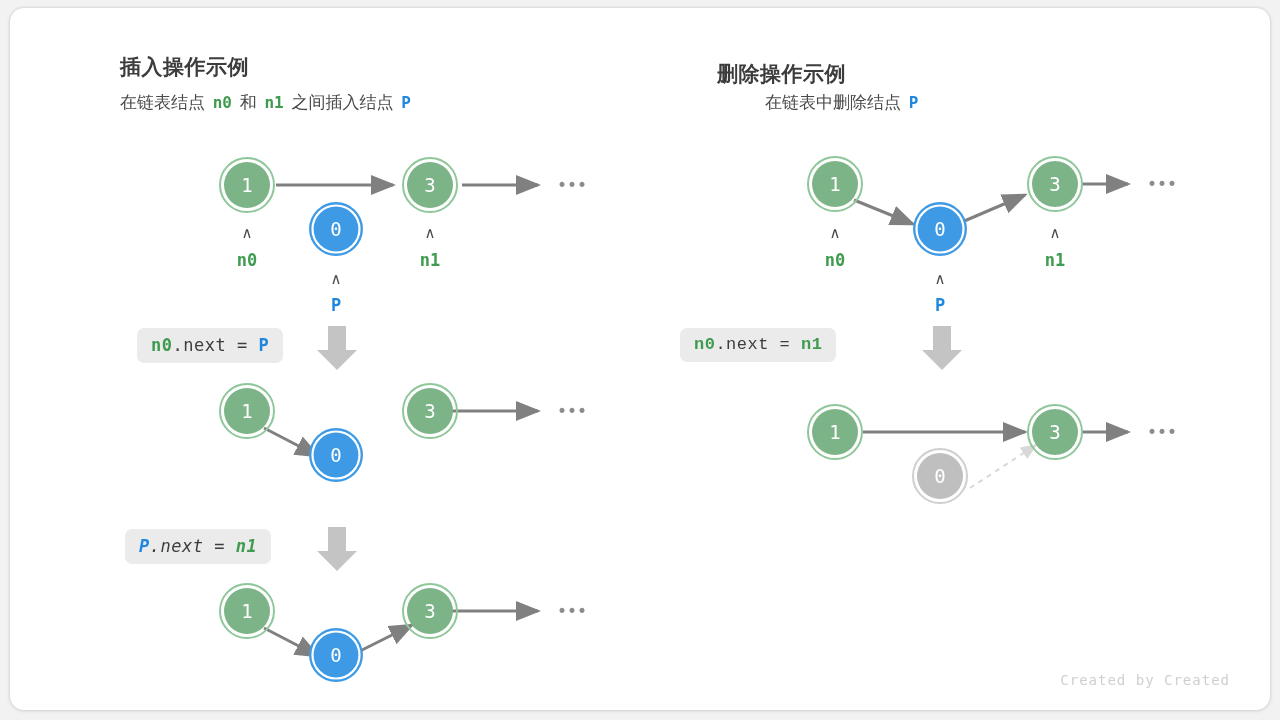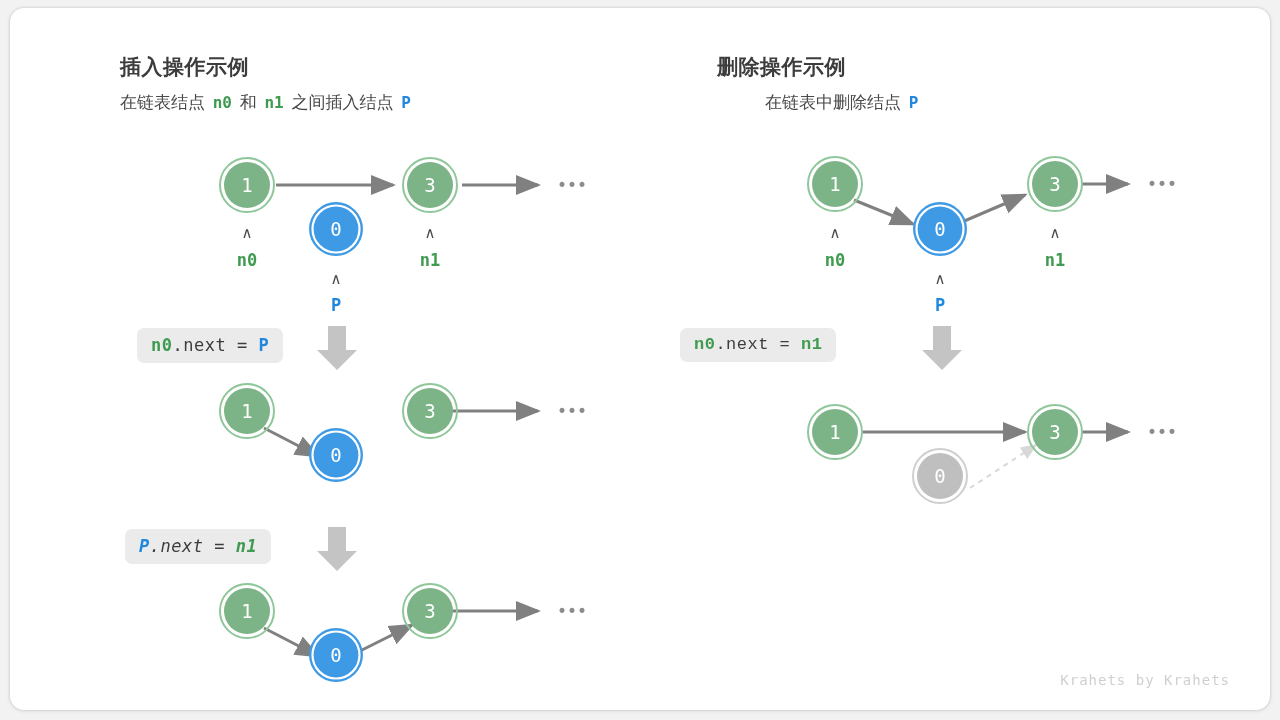--- a/index.html
+++ b/index.html
@@ -198,21 +198,21 @@
         <text class="nodeval" x="146" y="82">0</text>
       </g>
       <g>
         <circle cx="240" cy="38" r="27" fill="none" stroke="#8fc79b" stroke-width="2"></circle>
         <circle cx="240" cy="38" r="23" fill="#7cb387"></circle>
         <text class="nodeval" x="240" y="38">3</text>
       </g>
       <text x="382" y="44" text-anchor="middle" fill="#8c8c8c" font-size="17" font-family="'DejaVu Sans',sans-serif">•••</text>
     </svg>
 
-    <div class="panel-title" style="left:707px; top:45px;">删除操作示例</div>
+    <div class="panel-title" style="left:707px; top:52px;">删除操作示例</div>
 
     <div class="panel-sub" style="left:707px; top:83px;margin-left:48px;">
       <span>在链表中删除结点</span>
       <span class="mono b">P</span>
     </div>
 
     <svg class="canvas" style="left:770px; top:130px;" width="420" height="190">
       <line x1="74" y1="62" x2="133" y2="86" stroke="#808080" stroke-width="3" marker-end="url(#ah)"></line>
       <line x1="182" y1="84" x2="245" y2="57" stroke="#808080" stroke-width="3" marker-end="url(#ah)"></line>
       <line x1="302" y1="46" x2="348" y2="46" stroke="#808080" stroke-width="3" marker-end="url(#ah)"></line>
@@ -261,16 +261,16 @@
         <text class="nodeval" x="160" y="83">0</text>
       </g>
       <g>
         <circle cx="275" cy="39" r="27" fill="none" stroke="#8fc79b" stroke-width="2"></circle>
         <circle cx="275" cy="39" r="23" fill="#7cb387"></circle>
         <text class="nodeval" x="275" y="39">3</text>
       </g>
       <text x="382" y="45" text-anchor="middle" fill="#8c8c8c" font-size="17" font-family="'DejaVu Sans',sans-serif">•••</text>
     </svg>
 
-    <div class="credit">Krahets by Krahets</div>
+    <div class="credit">Created by Created</div>
 
   </div>
 </div>
 
 </body></html>

